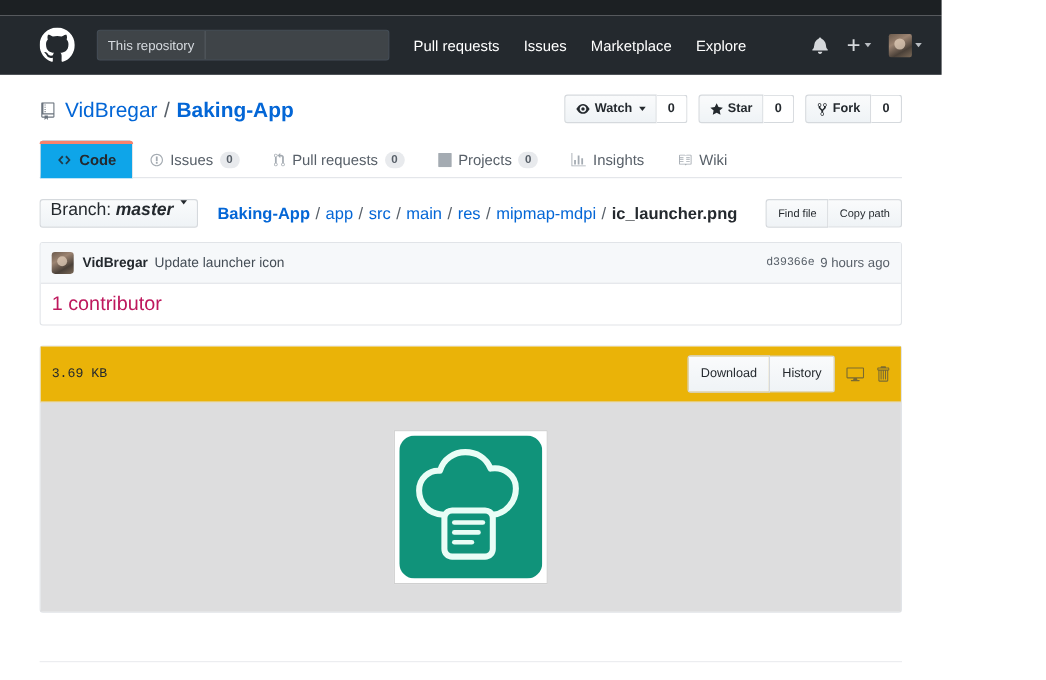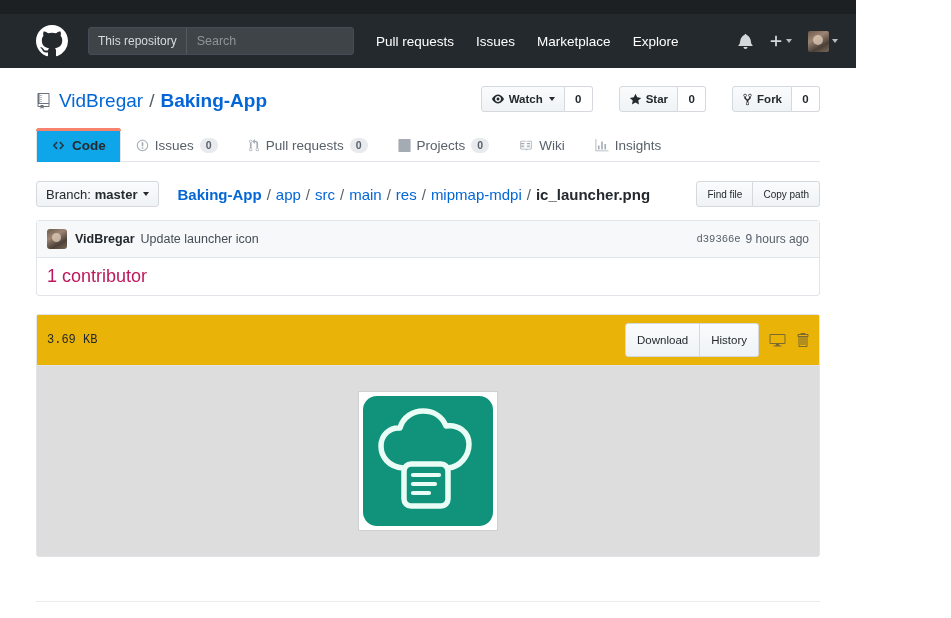--- a/index.html
+++ b/index.html
@@ -77,21 +77,21 @@
   
   .repo-head { padding: 22px 36px 0 36px; position: relative; }
   .repo-title { font-size: 19px; display: flex; align-items: center; gap: 6px; }
   .repo-title .repo-ico { margin-right: 2px; display:flex; align-items:center; }
   .repo-owner { color: #0366d6; text-decoration: none; font-weight: 400; }
   .repo-slash { color: #586069; font-weight: 400; }
   .repo-name { color: #0366d6; text-decoration: none; font-weight: 700; }
 
   .repo-actions {
     position: absolute; right: 36px; top: 18px;
-    display: flex; align-items: center; gap: 26px;
+    display: flex; align-items: center; gap: 10px;
   }
   .btn-group { display: flex; align-items: stretch; }
   .btn-sm {
     display: flex; align-items: center; gap: 4px;
     height: 26px; padding: 0 9px;
     font-size: 11.5px; font-weight: bold; color: #24292e;
     background: linear-gradient(#fafbfc,#eff3f6);
     border: 1px solid #d5d9dd;
     border-radius: 3px 0 0 3px;
     white-space: nowrap; cursor: pointer;
@@ -142,27 +142,27 @@
     font-size: 10.5px; font-weight: 600; line-height: 1.3;
   }
   .tab-ico { display:flex; align-items:center; opacity:.85; }
 
   
   .file-nav {
     display: flex; align-items: center;
     margin: 18px 36px 0 36px; position: relative; min-height: 28px;
   }
   .branch-btn {
-    display: flex; align-items: center; gap: 4px;
+    display: flex; gap: 4px;
     height: 26px; padding: 0 9px;
     background: linear-gradient(#fafbfc,#eff3f6);
     border: 1px solid #d5d9dd; border-radius: 3px;
-    font-size: 13px; color: #24292e; cursor: pointer; white-space: nowrap;
-  }
-  .branch-btn b { font-weight: 700; }
+    font-size: 16px; color: #24292e; cursor: pointer; white-space: nowrap;
+  }
+  .branch-btn b { font-weight: 700; font-style: italic; }
   .breadcrumb {
     margin-left: 18px; font-size: 15px; color: #586069;
     display: flex; align-items: center; flex-wrap: nowrap; gap: 0;
   }
   .breadcrumb a { color: #0366d6; text-decoration: none; }
   .breadcrumb .root { font-weight: 700; }
   .breadcrumb .sep { margin: 0 5px; color: #586069; }
   .breadcrumb .final { color: #24292e; font-weight: 700; }
   .file-nav-right { margin-left: auto; display: flex; }
   .fnr-btn {
@@ -265,21 +265,20 @@
         1.08.58 1.23.82.72 1.21 1.87.87 2.33.66.07-.52.28-.87.51-1.07-1.78-.2-3.64-.89-3.64-3.95
         0-.87.31-1.59.82-2.15-.08-.2-.36-1.02.08-2.12 0 0 .67-.21 2.2.82.64-.18 1.32-.27
         2-.27s1.36.09 2 .27c1.53-1.04 2.2-.82 2.2-.82.44 1.1.16 1.92.08 2.12.51.56.82 1.27.82
         2.15 0 3.07-1.87 3.75-3.65 3.95.29.25.54.73.54 1.48 0 1.07-.01 1.93-.01 2.2 0
         .21.15.46.55.38A8.013 8.013 0 0 0 16 8c0-4.42-3.58-8-8-8z"></path>
       </svg>
     </div>
 
     <div class="search-wrap">
       <div class="search-scope">This repository</div>
-      <input class="search-input" type="text" placeholder="Search" style="">
     </div>
 
     <div class="hdr-nav">
       <a href="#">Pull requests</a>
       <a href="#">Issues</a>
       <a href="#">Marketplace</a>
       <a href="#">Explore</a>
     </div>
 
     <div class="hdr-right">
@@ -408,36 +407,36 @@
           0H1a1 1 0 0 0-1 1v14a1 1 0 0 0 1 1h13a1 1 0 0 0 1-1V1a1 1 0 0 0-1-1z"></path>
         </svg>
       </span>
       <span>Projects</span>
       <span class="cnt">0</span>
     </div>
 
     <div class="tab">
       <span class="tab-ico">
         <svg width="14" height="13" viewBox="0 0 16 16" fill="#959da5">
+          <path d="M16 14v1H0V0h1v14h15zM5 13H3V8h2v5zm4 0H7V3h2v10zm4 0h-2V6h2v7z"></path>
+        </svg>
+      </span>
+      <span>Insights</span>
+    </div>
+
+    <div class="tab">
+      <span class="tab-ico">
+        <svg width="14" height="13" viewBox="0 0 16 16" fill="#959da5">
           <path d="M2 5h4v1H2V5zm0 3h4V7H2v1zm0 2h4V9H2v1zm11-5H9v1h4V5zm0
           2H9v1h4V7zm0 2H9v1h4V9zm2-6v9c0 .55-.45 1-1 1H9.5l-1 1-1-1H2c-.55
           0-1-.45-1-1V3c0-.55.45-1 1-1h5.5l1 1 1-1H14c.55 0 1 .45 1 1zm-7
           .5L7.5 3H2v9h6V3.5zm6-.5H8.5l-.5.5V12h6V3z"></path>
         </svg>
       </span>
       <span>Wiki</span>
-    </div>
-
-    <div class="tab">
-      <span class="tab-ico">
-        <svg width="14" height="13" viewBox="0 0 16 16" fill="#959da5">
-          <path d="M16 14v1H0V0h1v14h15zM5 13H3V8h2v5zm4 0H7V3h2v10zm4 0h-2V6h2v7z"></path>
-        </svg>
-      </span>
-      <span>Insights</span>
     </div>
   </div>
 
   <div class="file-nav">
     <div class="branch-btn">
       <span>Branch:</span>
       <b>master</b>
       <span class="mini-caret"></span>
     </div>
 

